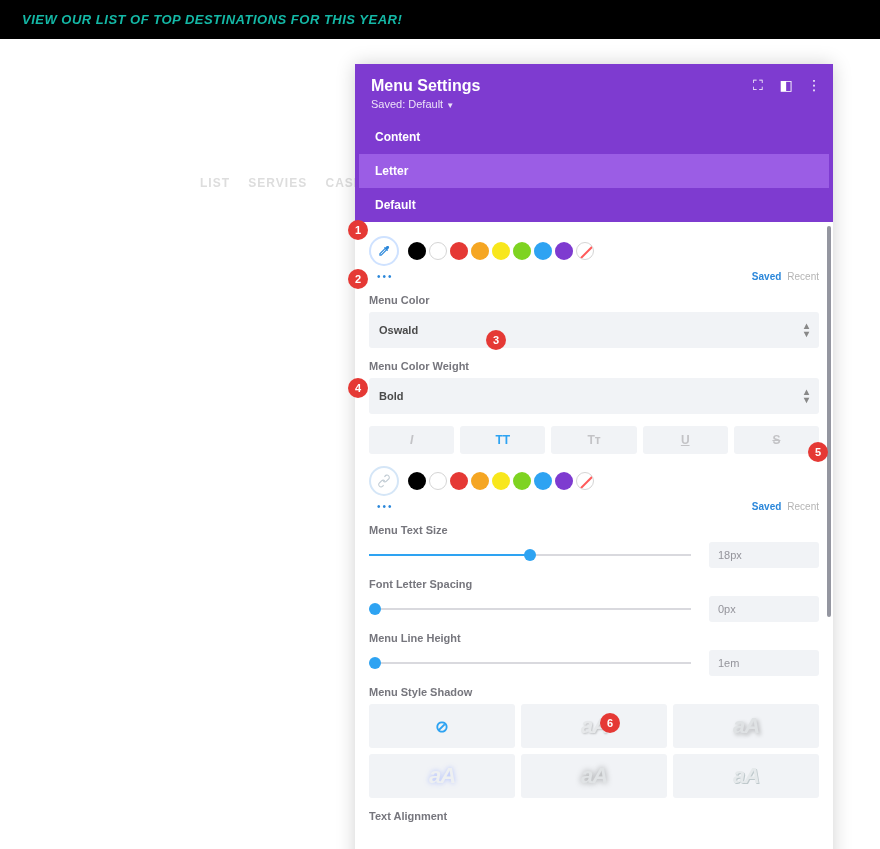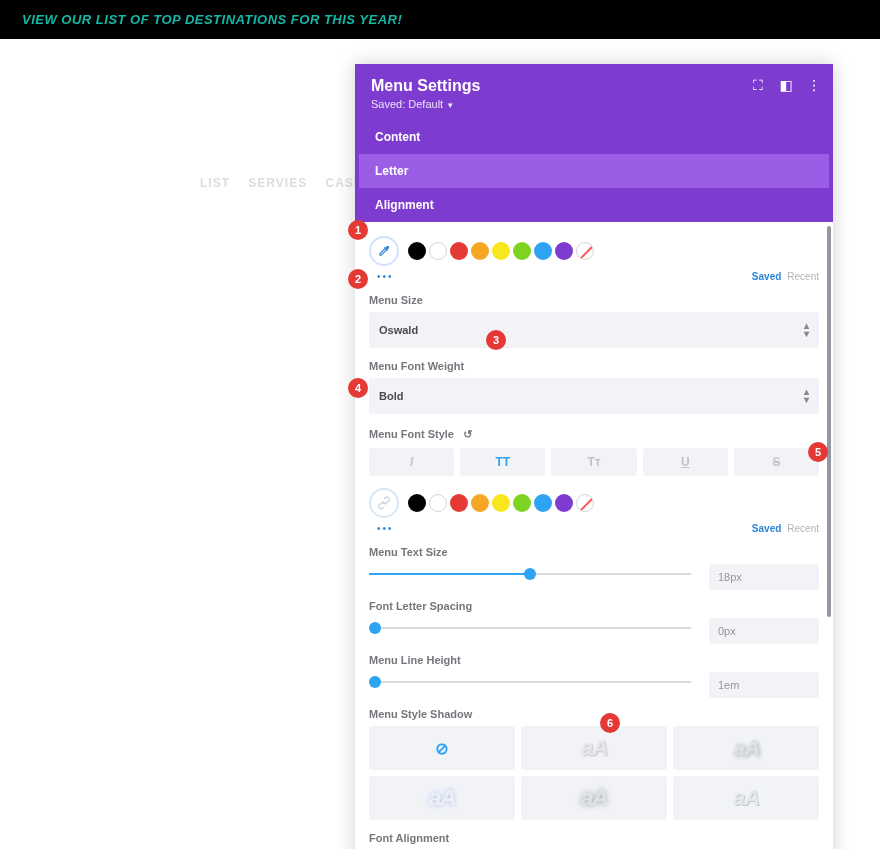--- a/index.html
+++ b/index.html
@@ -42,21 +42,21 @@
 .srrow { display: flex; justify-content: space-between; align-items: center; }
 
 .select { background: #f1f3f6; border-radius: 3px; padding: 12px 10px; font-size: 11px; font-weight: 700; color: #4a4a4a; position: relative; cursor: pointer; margin-bottom: 12px; }
 .select .caret { position: absolute; right: 10px; top: 50%; transform: translateY(-50%); color: #888; font-size: 10px; line-height: 8px; }
 
 .stylebtns { display: flex; gap: 6px; margin-bottom: 12px; }
 .sb { flex: 1; background: #f1f3f6; border-radius: 3px; height: 28px; display: flex; align-items: center; justify-content: center; font-size: 12px; color: #c3c3c6; cursor: pointer; font-weight: 700; }
 .sb.active { color: #2ea3f2; }
 .reset { display: inline-flex; width: 16px; height: 16px; align-items: center; justify-content: center; color: #76767d; margin-left: 6px; font-size: 11px; }
 
-.sliderrow { display: flex; gap: 18px; margin-bottom: 10px; }
+.sliderrow { display: flex; align-items: center; gap: 18px; margin-bottom: 10px; }
 .slider { flex: 1; position: relative; height: 20px; display: flex; align-items: center; cursor: pointer; }
 .track { height: 2px; background: #d9d9de; width: 100%; position: relative; }
 .fill { position: absolute; left: 0; top: 0; height: 2px; background: #2ea3f2; }
 .thumb { position: absolute; top: 50%; width: 12px; height: 12px; background: #2ea3f2; border-radius: 50%; transform: translate(-50%, -50%); }
 .valbox { width: 110px; background: #f1f3f6; border-radius: 3px; padding: 7px 9px; font-size: 11px; color: #94949b; }
 
 .shadowgrid { display: grid; grid-template-columns: 1fr 1fr 1fr; gap: 6px; margin-bottom: 12px; }
 .shd { background: #f1f3f6; border-radius: 3px; height: 44px; display: flex; align-items: center; justify-content: center; font-size: 22px; font-weight: 800; cursor: pointer; }
 .shd .aA { color: #e6e8ea; font-style: italic; letter-spacing: -1px; }
 .shd.none { color: #2ea3f2; font-size: 16px; }
@@ -92,21 +92,21 @@
     <div class="preset"><span>Saved: Default</span> <span style="font-size:8px">▼</span></div>
     <div class="hicons">
       <span class="hicon">⛶</span>
       <span class="hicon">◧</span>
       <span class="hicon">⋮</span>
     </div>
   </div>
   <div class="tabs">
     <div class="tab">Content</div>
     <div class="tab active">Letter</div>
-    <div class="tab">Alignment</div>
+    <div class="tab">Default</div>
   </div>
 
   <div class="scrollwrap">
   <div class="scroll">
 
     <div class="swatches">
       <div class="picker">
         <span class="pdot">
           <svg width="14" height="14" viewBox="0 0 24 24">
                 <path fill="#2b87da" d="M20 4c-1-1-2.6-1-3.6 0l-2 2-1-1-1.4 1.4 1 1L4 16.4V20h3.6L16.6 11l1 1L19 10.6l-1-1 2-2c1-1 1-2.6 0-3.6zM7 18H6v-1l8-8 1 1-8 8z"></path>
@@ -121,33 +121,32 @@
       <span class="sw" style="background:#7ed321"></span>
       <span class="sw" style="background:#2ea3f2"></span>
       <span class="sw" style="background:#7e3bd0"></span>
       <span class="sw striped"></span>
     </div>
     <div class="srrow">
       <div class="pickdots">•••</div>
       <div class="sr"><span>Saved</span><span class="recent">Recent</span></div>
     </div>
 
-    <div class="lbl">Menu Size</div>
+    <div class="lbl">Menu Color</div>
     <div class="select">
       <span>Oswald</span>
       <span class="caret">▴<br>▾</span>
     </div>
 
-    <div class="lbl">Menu Font Weight</div>
+    <div class="lbl">Menu Color Weight</div>
     <div class="select">
       <span>Bold</span>
       <span class="caret">▴<br>▾</span>
     </div>
 
-    <div class="lbl"><span>Menu Font Style</span><span class="reset">↺</span></div>
     <div class="stylebtns">
       <div class="sb" style="font-style:italic">I</div>
       <div class="sb active">TT</div>
       <div class="sb">Tᴛ</div>
       <div class="sb" style="text-decoration:underline">U</div>
       <div class="sb" style="text-decoration:line-through">S</div>
     </div>
 
     <div class="swatches">
       <div class="picker" style="border-color:#d5e6f7;color:#c0cbd3">
@@ -220,21 +219,21 @@
             <span class="aA">aA</span>
           </div>
       <div class="shd s4">
             <span class="aA">aA</span>
           </div>
       <div class="shd s5">
             <span class="aA">aA</span>
           </div>
     </div>
 
-    <div class="lbl">Font Alignment</div>
+    <div class="lbl">Text Alignment</div>
 
   </div>
   <div class="scrollbar"></div>
   </div>
 
   <div class="footer">
     <div class="fbtn close">
         <span>✕</span>
       </div>
     <div class="fbtn undo">

